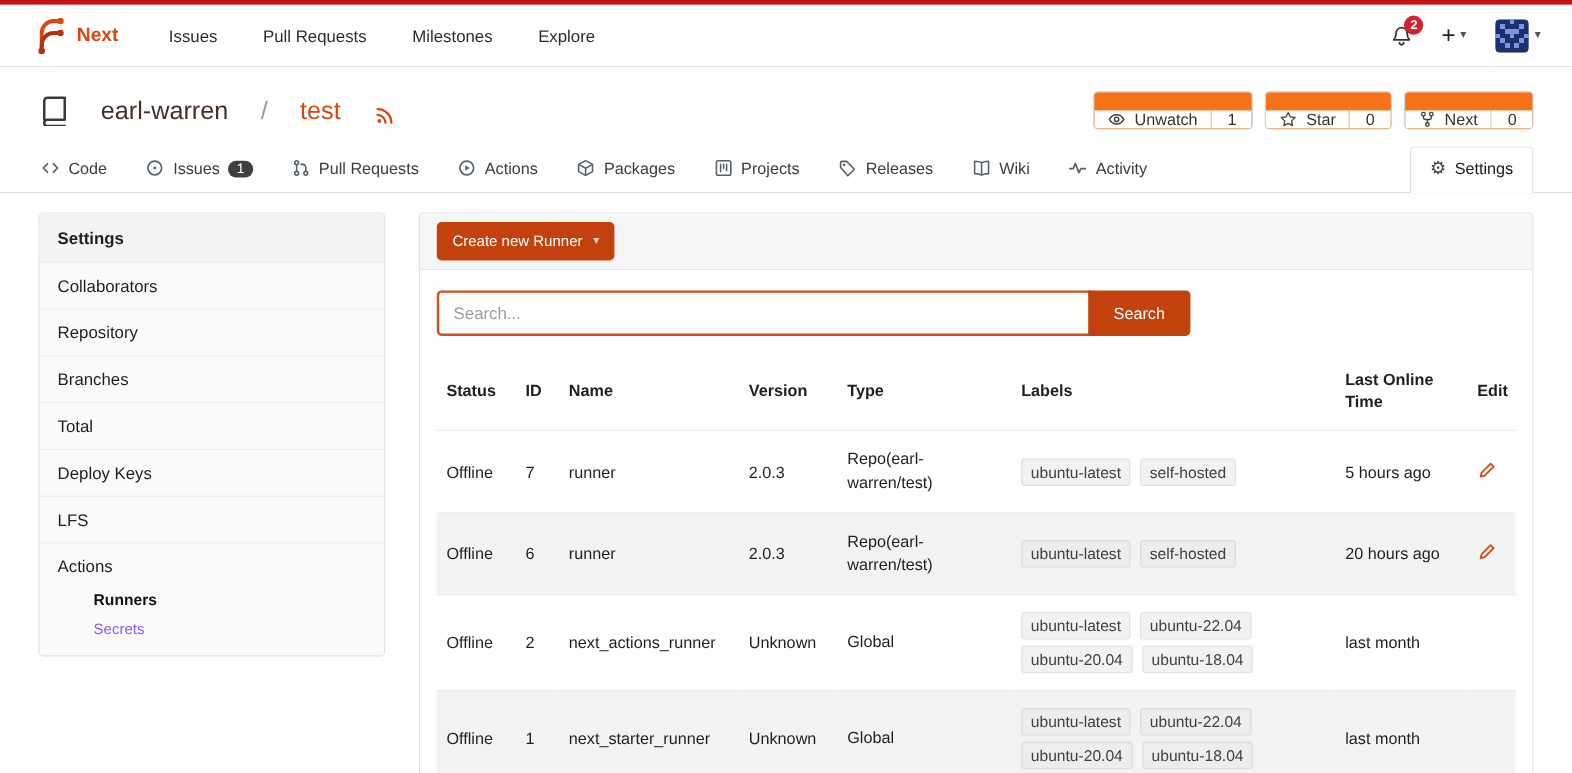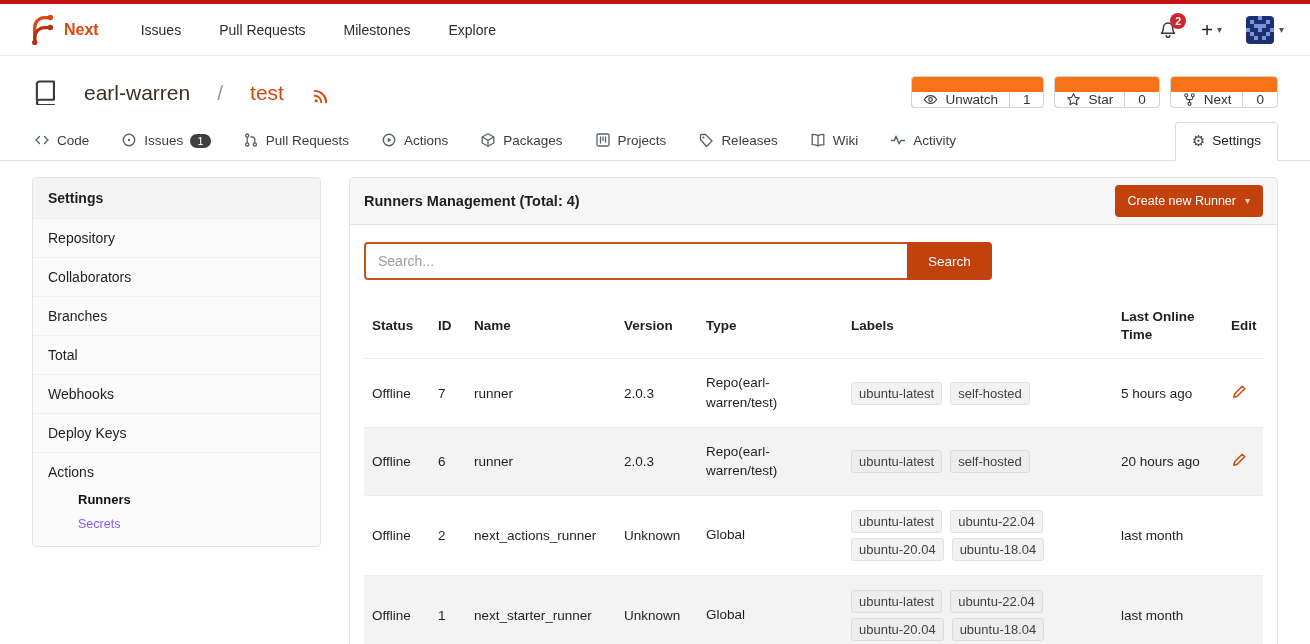--- a/index.html
+++ b/index.html
@@ -244,39 +244,38 @@
     <a class="tab tab-active">
       <span class="gear">⚙</span>
       <span>Settings</span>
     </a>
   </nav>
 
   <div class="content">
 
     <aside class="sidebar">
       <div class="sidebar-header">Settings</div>
+      <a class="sidebar-item">Collaborators</a>
       <a class="sidebar-item">Repository</a>
-      <a class="sidebar-item">Collaborators</a>
       <a class="sidebar-item">Branches</a>
       <a class="sidebar-item">Total</a>
-      <a class="sidebar-item">Webhooks</a>
       <a class="sidebar-item">Deploy Keys</a>
+      <a class="sidebar-item">LFS</a>
       <div class="sidebar-item sidebar-item-actions">
         <span>Actions</span>
         <div class="sidebar-sub">
           <a class="sub-item active">Runners</a>
           <a class="sub-item muted">Secrets</a>
         </div>
       </div>
     </aside>
 
     <main class="main">
       <section class="panel">
         <div class="panel-header">
-          <h2 class="panel-title">Runners Management (Total: 4)</h2>
           <button class="create-btn">
             <span>Create new Runner</span>
             <span class="caret">▾</span>
           </button>
         </div>
         <div class="panel-body">
           <form class="search-form">
             <input class="search-input" type="text" placeholder="Search..." style="">
             <button type="button" class="search-btn">Search</button>
           </form>

